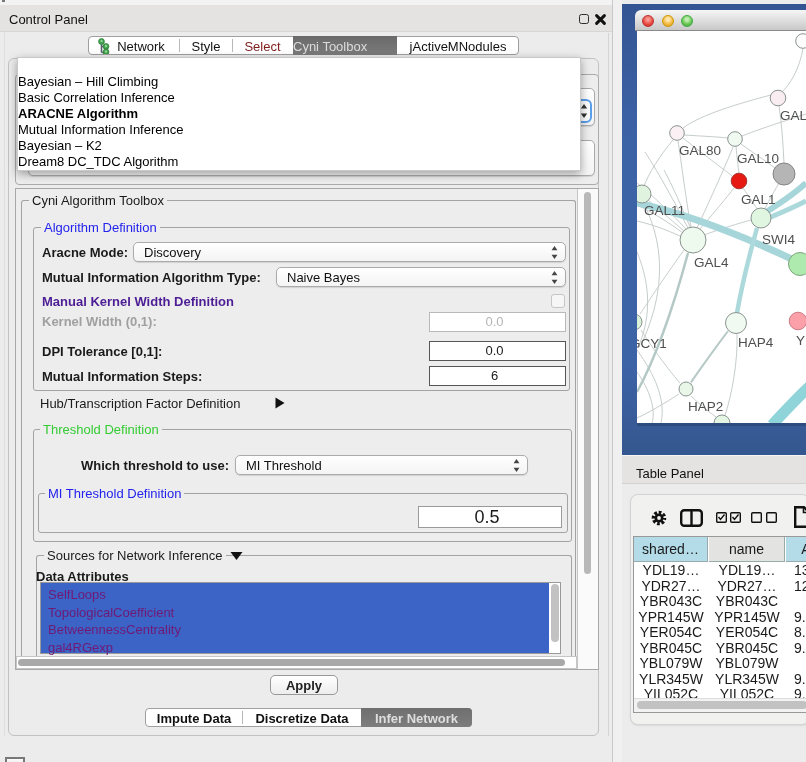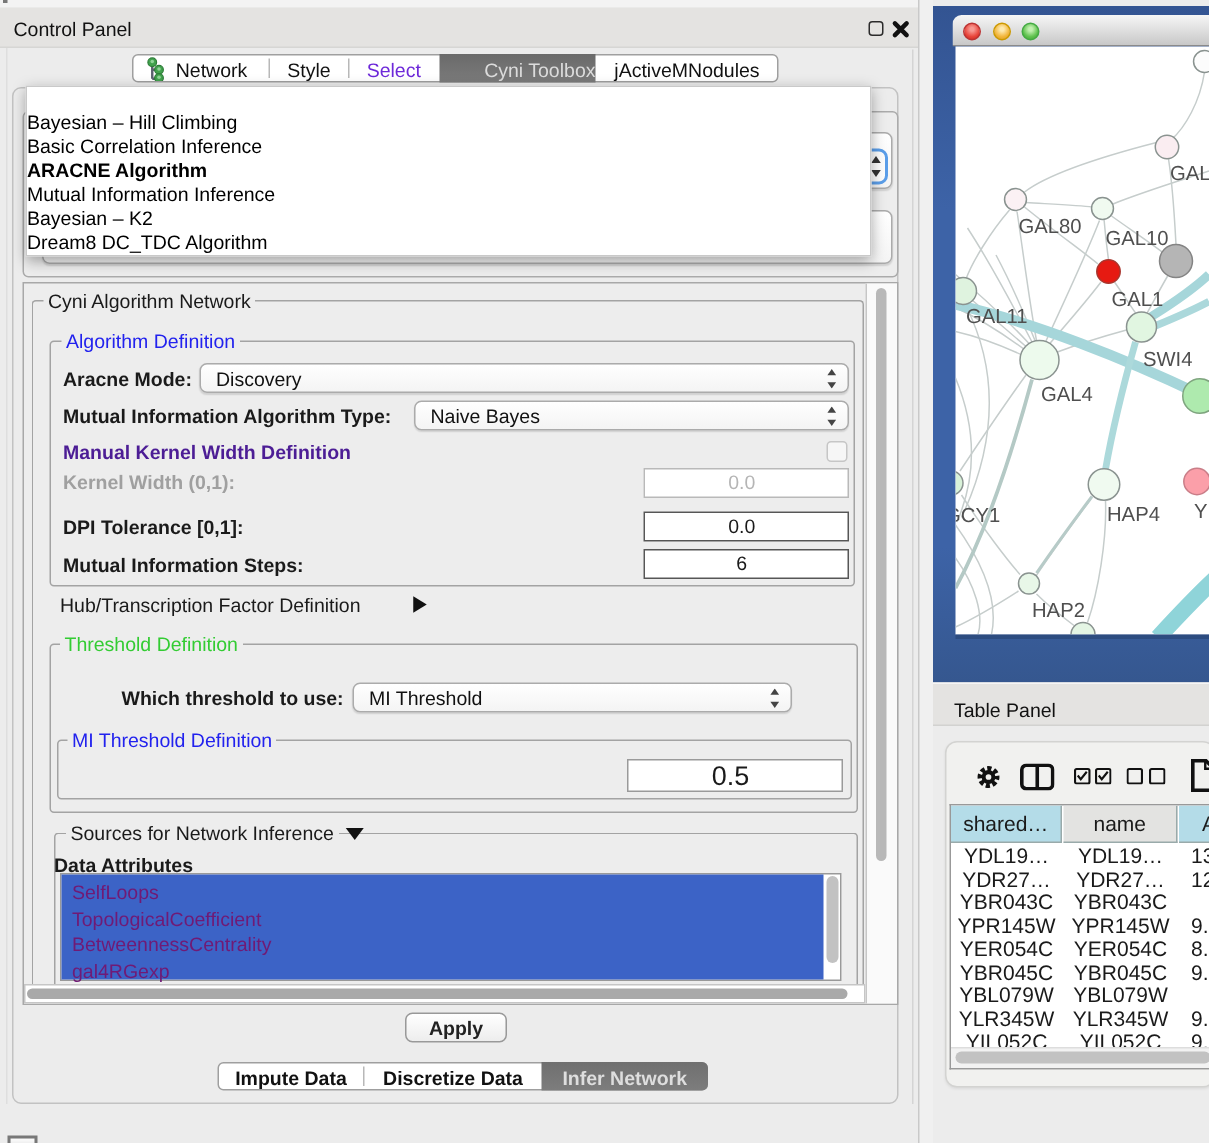--- a/index.html
+++ b/index.html
@@ -42,40 +42,40 @@
         <circle cx="10" cy="15" r="2.9"></circle>
       </g>
       <g fill="#8ed496">
         <circle cx="5.5" cy="4" r="1.2"></circle>
         <circle cx="10" cy="9" r="1.2"></circle>
         <circle cx="10" cy="14.5" r="1.2"></circle>
       </g>
     </svg>
 <div class="abs" style="left:107px;top:39px;width:68px;text-align:center;font-size:13px;color:#111">Network</div>
 <div class="abs" style="left:180px;top:39px;width:52px;text-align:center;font-size:13px;color:#111">Style</div>
-<div class="abs" style="left:232px;top:39px;width:61px;text-align:center;font-size:13px;color:#6d28d9">Select</div>
-<div class="abs" style="left:293px;top:39px;width:104px;text-align:right;font-size:13px;color:#dcdcdc">Cyni Toolbox</div>
+<div class="abs" style="left:232px;top:39px;width:61px;text-align:center;font-size:13px;color:#7f1d1d">Select</div>
+<div class="abs" style="left:293px;top:39px;width:104px;text-align:left;font-size:13px;color:#dcdcdc">Cyni Toolbox</div>
 <div class="abs" style="left:397px;top:39px;width:122px;text-align:center;font-size:13px;color:#111">jActiveMNodules</div>
 
 <div class="abs" style="left:4px;top:32px;width:1px;height:704px;background:#dedede"></div>
 <div class="abs" style="left:8px;top:58px;width:591px;height:678px;border:1px solid #c2c2c2;border-radius:6px;background:#ececec"></div>
 
 <div class="abs" style="left:15px;top:74px;width:584px;height:111px;border:1px solid #ababab;border-radius:4px;background:#ededed"></div>
 <div class="combo" style="left:28px;top:88px;width:567px;height:38px"></div>
 <div class="abs" style="left:575px;top:99px;width:17px;height:24px;border:2.5px solid #5b9ee9;border-radius:6px;background:#fdfdfd"></div>
 <svg class="abs" style="left:580px;top:104px" width="8" height="14" viewBox="0 0 8 14">
       <path d="M4 0 L7.2 4.6 H0.8 Z" fill="#333"></path>
       <path d="M4 14 L7.2 9.4 H0.8 Z" fill="#333"></path>
     </svg>
 <div class="combo" style="left:28px;top:140px;width:567px;height:36px"></div>
 
 <div class="abs" style="left:15px;top:188px;width:584px;height:482px;border:1px solid #a8a8a8;background:#ededed"></div>
 
 <div class="grp" style="left:21px;top:200px;width:555px;height:469px;border-bottom:none;border-radius:3px 3px 0 0"></div>
-<div class="gt" style="left:29px;top:194px">Cyni Algorithm Network</div>
+<div class="gt" style="left:29px;top:194px">Cyni Algorithm Toolbox</div>
 
 <div class="grp" style="left:33px;top:227px;width:537px;height:164px"></div>
 <div class="gt" style="left:41px;top:221px;color:#2222ee">Algorithm Definition</div>
 
 <div class="abs b" style="left:42px;top:245px">Aracne Mode:</div>
 <div class="combo" style="left:133px;top:242px;width:433px;height:20px">
       <span class="ctext">Discovery</span>
       <svg class="carr" style="top:3px" width="7" height="13" viewBox="0 0 7 13">
         <path d="M3.5 0 L6.4 4.2 H0.6 Z" fill="#444"></path>
         <path d="M3.5 13 L6.4 8.8 H0.6 Z" fill="#444"></path>

